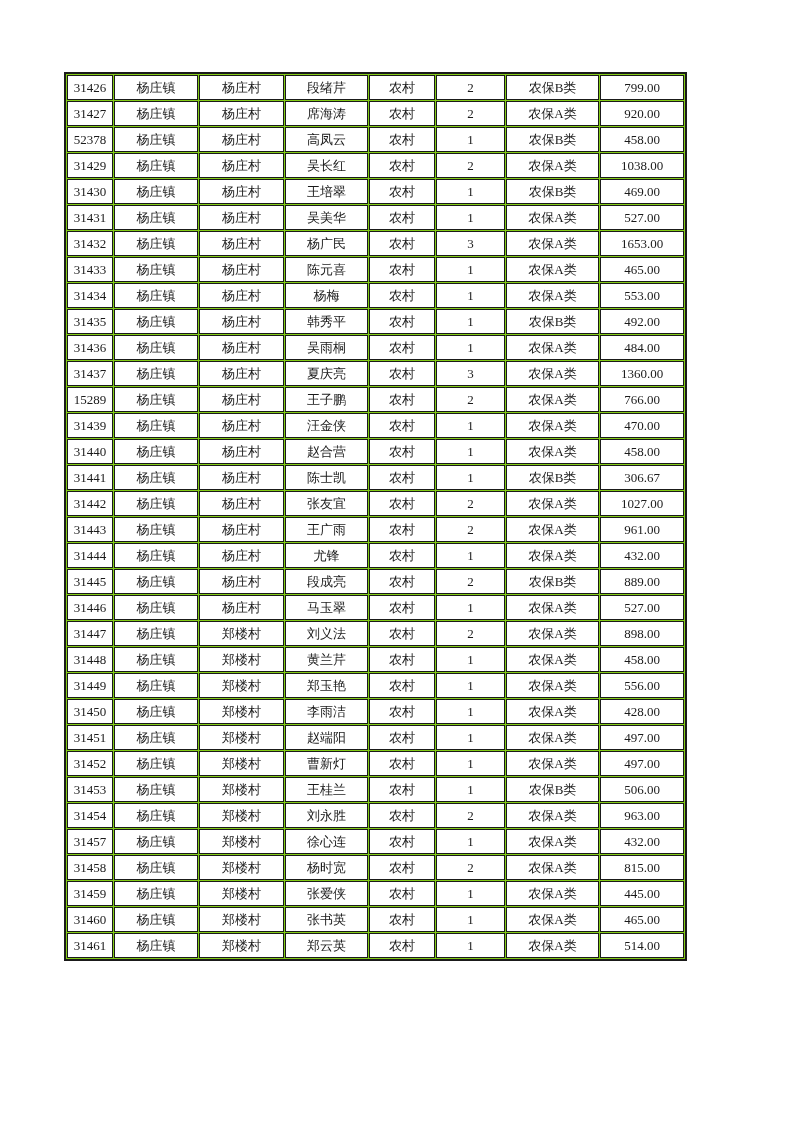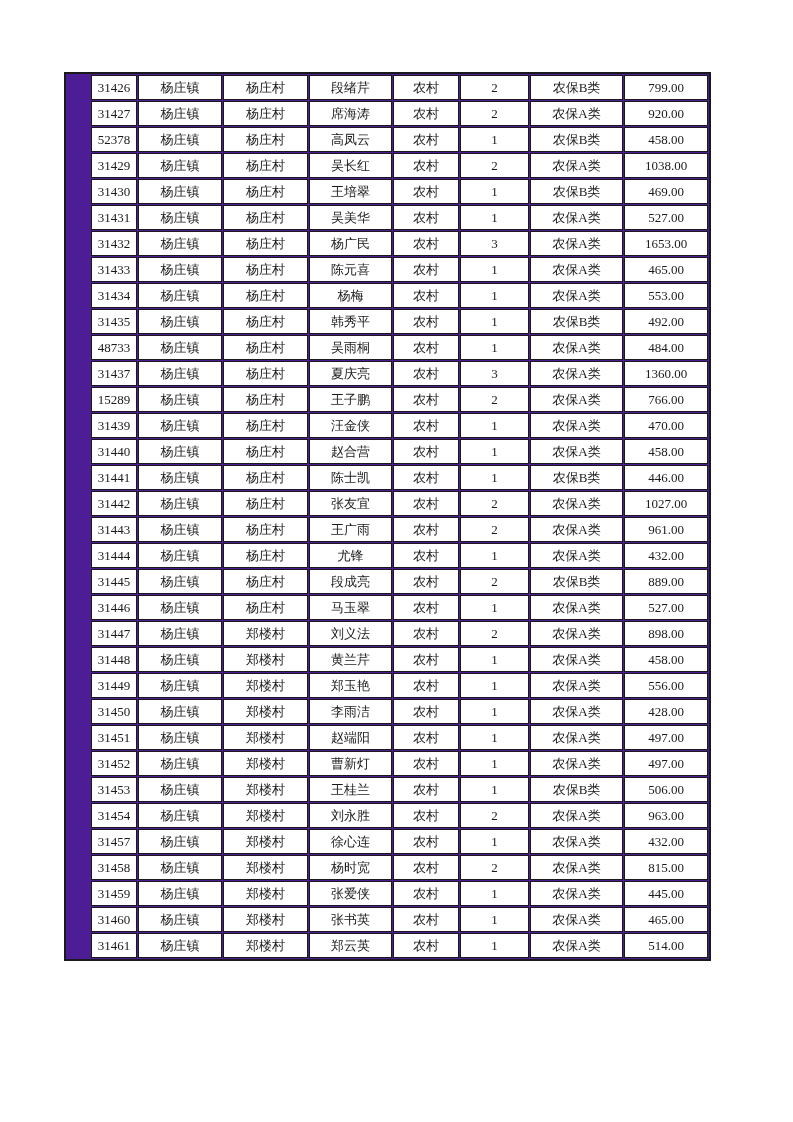--- a/index.html
+++ b/index.html
@@ -21,22 +21,21 @@
   }
   table.roster {
     position: absolute;
     left: 64px;
     top: 72px;
     width: 611px;
     table-layout: fixed;
     border-collapse: separate;
     border-spacing: 1px;
     border: 2px solid #1a1a1a;
-    background: #4c1d95;
-    padding-left: 24px;
+    background: #84cc16;
   }
   table.roster td {
     border: 1px solid #1a1a1a;
     height: 23px;
     padding: 0;
     text-align: center;
     vertical-align: middle;
     font-size: 13px;
     color: #1a1a1a;
     white-space: nowrap;
@@ -165,21 +164,21 @@
           <td class="serial-cell">31435</td>
           <td class="town-cell">杨庄镇</td>
           <td class="village-cell">杨庄村</td>
           <td class="person-name-cell">韩秀平</td>
           <td class="household-category-cell">农村</td>
           <td class="person-count-cell">1</td>
           <td class="insurance-class-cell">农保B类</td>
           <td class="amount-cell">492.00</td>
         </tr>
         <tr>
-          <td class="serial-cell">48733</td>
+          <td class="serial-cell">31436</td>
           <td class="town-cell">杨庄镇</td>
           <td class="village-cell">杨庄村</td>
           <td class="person-name-cell">吴雨桐</td>
           <td class="household-category-cell">农村</td>
           <td class="person-count-cell">1</td>
           <td class="insurance-class-cell">农保A类</td>
           <td class="amount-cell">484.00</td>
         </tr>
         <tr>
           <td class="serial-cell">31437</td>
@@ -222,21 +221,21 @@
           <td class="amount-cell">458.00</td>
         </tr>
         <tr>
           <td class="serial-cell">31441</td>
           <td class="town-cell">杨庄镇</td>
           <td class="village-cell">杨庄村</td>
           <td class="person-name-cell">陈士凯</td>
           <td class="household-category-cell">农村</td>
           <td class="person-count-cell">1</td>
           <td class="insurance-class-cell">农保B类</td>
-          <td class="amount-cell">446.00</td>
+          <td class="amount-cell">306.67</td>
         </tr>
         <tr>
           <td class="serial-cell">31442</td>
           <td class="town-cell">杨庄镇</td>
           <td class="village-cell">杨庄村</td>
           <td class="person-name-cell">张友宜</td>
           <td class="household-category-cell">农村</td>
           <td class="person-count-cell">2</td>
           <td class="insurance-class-cell">农保A类</td>
           <td class="amount-cell">1027.00</td>

